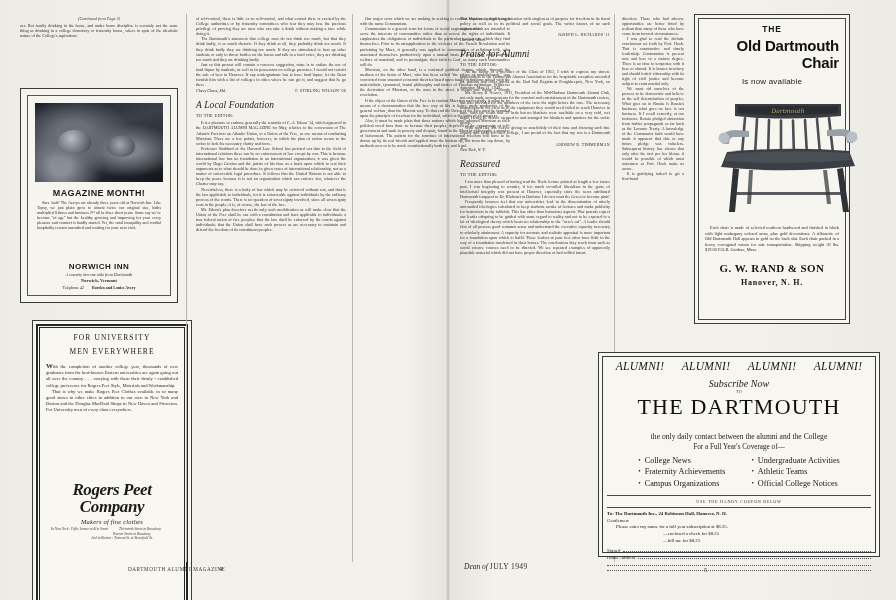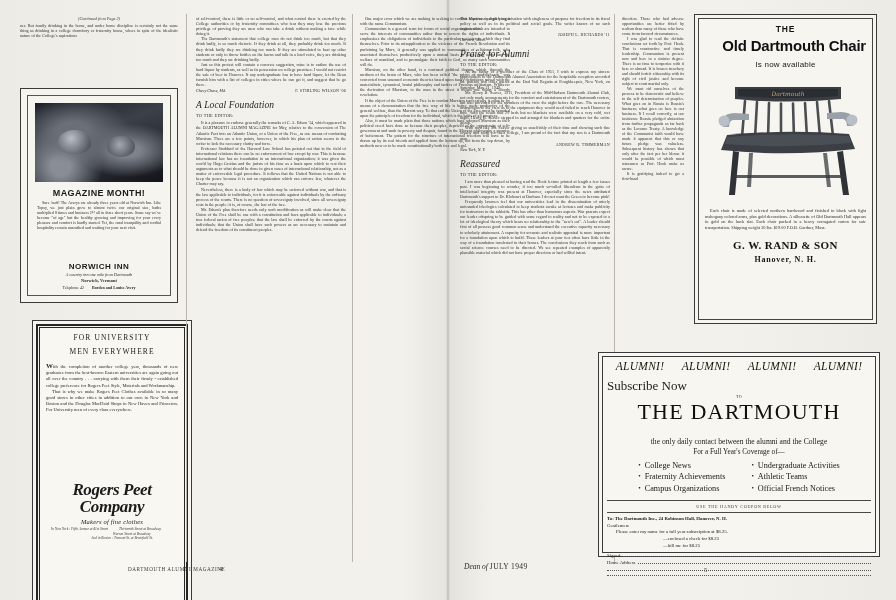--- a/index.html
+++ b/index.html
@@ -84,21 +84,21 @@
            font-size:11px;letter-spacing:.4px;color:#141412;}
   .ch-town{text-align:center;font-family:"Liberation Serif",serif;font-weight:bold;
            font-size:8px;letter-spacing:.8px;color:#141412;}
   .chair-art{position:relative;}
 
   
   .sub{position:absolute;background:#f8f6f0;border:1px solid #3a3a38;box-sizing:border-box;}
   .sub .inner{position:absolute;inset:3px;border:1px solid #3a3a38;}
   .al-row{display:flex;justify-content:space-around;align-items:baseline;
           font-style:italic;font-size:11.5px;letter-spacing:.3px;color:#17170f;}
-  .sub-now{font-size:13px;color:#1b1b19;}
+  .sub-now{text-align:center;font-style:italic;font-size:10px;color:#1b1b19;}
   .sub-to{text-align:center;font-size:5px;font-variant:small-caps;letter-spacing:.4px;}
   .sub-title{text-align:center;font-size:22px;letter-spacing:1.2px;color:#0f0f0d;}
   .sub-sub{text-align:center;font-size:7.6px;color:#1b1b19;}
   .sub-sub2{text-align:center;font-size:7.2px;color:#1b1b19;}
   .bullets{display:flex;justify-content:center;gap:26px;margin-top:4px;}
   .bullets ul{list-style:none;margin:0;padding:0;}
   .bullets li{font-size:8.2px;line-height:10.4px;color:#181816;white-space:nowrap;}
   .bullets li:before{content:"\2022";font-size:7px;margin-right:4px;vertical-align:1px;}
   .coupon-hdr{text-align:center;font-size:4.2px;font-variant:small-caps;letter-spacing:.7px;color:#3a3a38;}
   .rule{height:1px;background:#4a4a44;margin:3px 0;}
@@ -232,21 +232,21 @@
     <div class="body-txt" style="font-size:4.05px;line-height:5px;">
       <p class="noind">direction. Those who had adverse opportunities are better fitted by realism than many of those who have come from favored circumstances.</p>
       <p>I was glad to read the definite conclusions set forth by Prof. Hook. That is constructive and timely leadership. Communism is present now and here to a sinister degree. There is no time to temporize with it here or abroad. It is brazen treachery and should forfeit citizenship with its right of civil justice and become subject to court martial only.</p>
       <p>We must rid ourselves of the process to be democratic and believe in the self determination of peoples. What goes on in Russia is Russia's business; what goes on here is our business. If I recall correctly, at our insistence Russia pledged abstention from further propaganda as far back as the Locarno Treaty. A knowledge of the Communist faith would have made it apparent that this or any future pledge was valueless. Subsequent history has shown that only after the fact per her blouse it would be possible of which must statesmen as Prof. Hook make us aware.</p>
       <p>It is gratifying indeed to get a first-hand</p>
     </div>
   </div>
 
   <div class="vrule" style="left:614px;top:14px;height:548px;"></div>
 
-  <div class="chair" style="left:694px;top:14px;width:183px;height:310px;">
+  <div class="chair" style="left:694px;top:14px;width:156px;height:310px;">
     <div class="inner"></div>
     <div style="position:absolute;left:10px;top:9px;right:10px;bottom:8px;">
       <div class="ch-the">THE</div>
       <div class="ch-title" style="margin-top:3px;">Old Dartmouth Chair</div>
       <div class="ch-avail" style="margin-top:6px;">Is now available</div>
 
       <div class="chair-art" style="height:128px;margin-top:6px;">
         <svg viewBox="0 0 166 128" width="166" height="128">
 
           <path d="M30 12 H136 V24 Q83 29 30 24 Z" fill="#3a3d42"></path>
@@ -307,21 +307,21 @@
 
       <div class="bullets">
         <ul>
           <li>College News</li>
           <li>Fraternity Achievements</li>
           <li>Campus Organizations</li>
         </ul>
         <ul>
           <li>Undergraduate Activities</li>
           <li>Athletic Teams</li>
-          <li>Official French Notices</li>
+          <li>Official College Notices</li>
         </ul>
       </div>
 
       <div style="margin-top:6px;">
         <div class="rule"></div>
         <div class="coupon-hdr">USE THE HANDY COUPON BELOW</div>
         <div class="rule"></div>
       </div>
 
       <div class="cp" style="margin-top:3px;">

